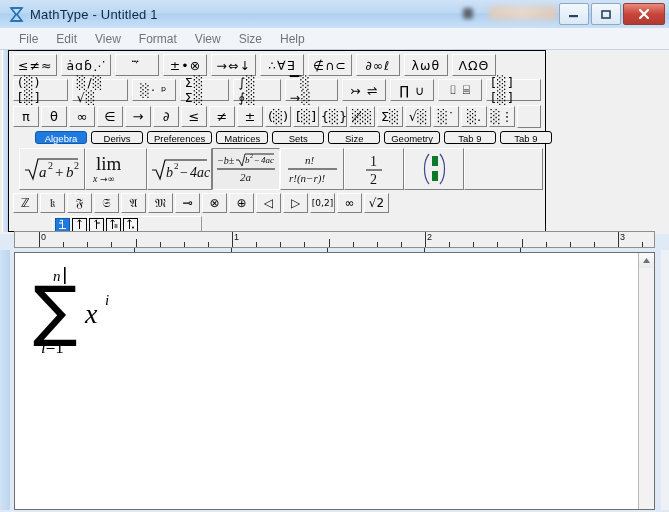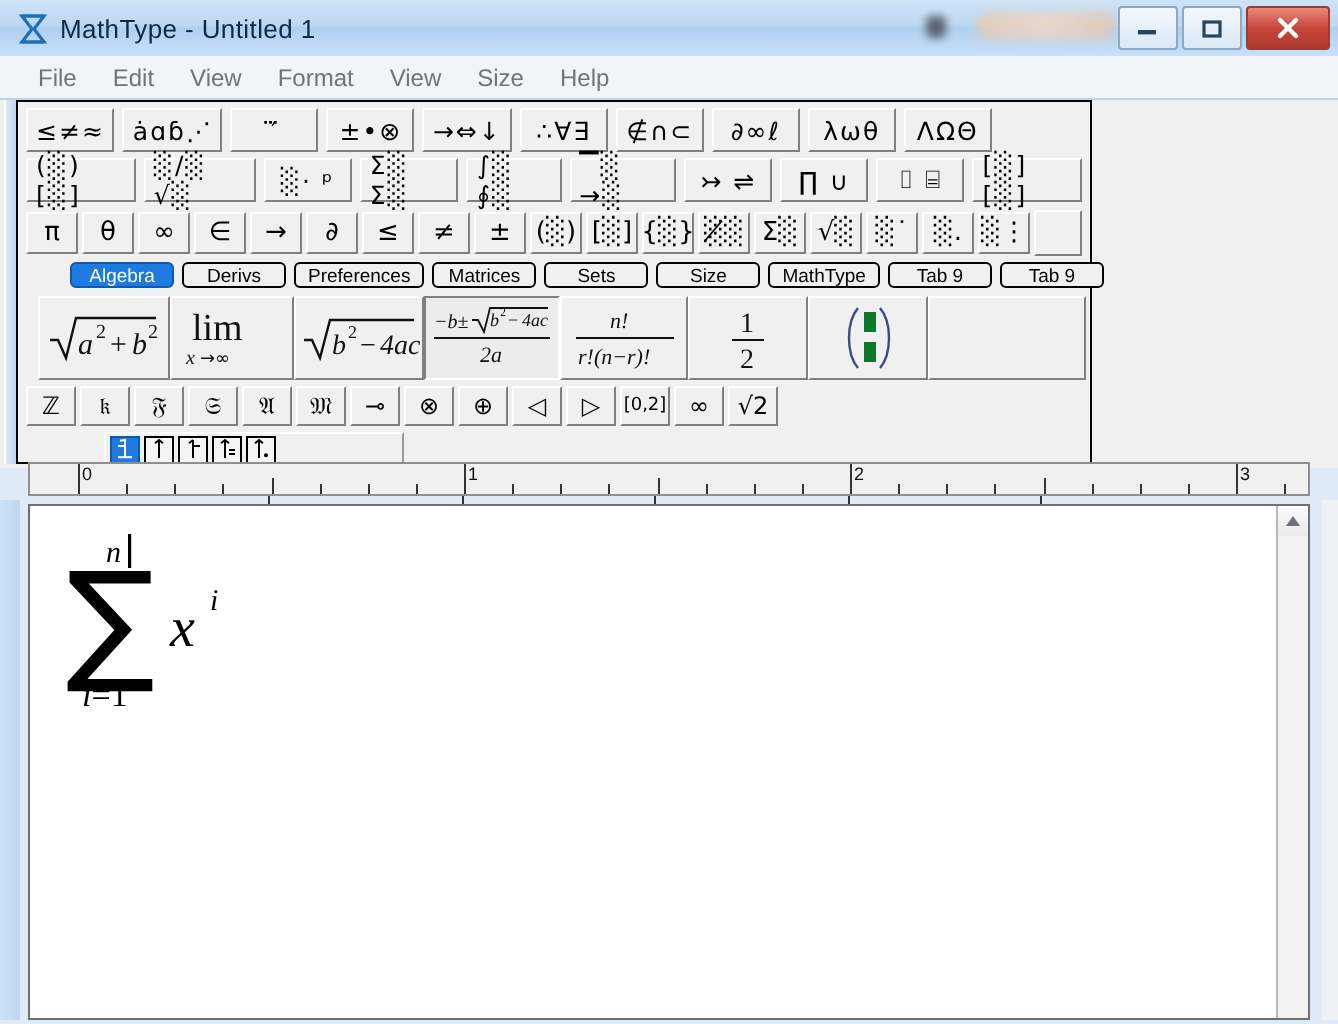--- a/index.html
+++ b/index.html
@@ -217,21 +217,21 @@
       </div>
 
       <div class="tabbar-bg"></div>
       <div class="tabrow">
         <div class="tab sel">Algebra</div>
         <div class="tab">Derivs</div>
         <div class="tab">Preferences</div>
         <div class="tab">Matrices</div>
         <div class="tab">Sets</div>
         <div class="tab">Size</div>
-        <div class="tab">MathType</div>
+        <div class="tab">Geometry</div>
         <div class="tab">Tab 9</div>
         <div class="tab">Tab 9</div>
       </div>
 
       <div class="frow">
 
         <div class="fbtn" style="width:66px;">
           <svg width="60" height="30" viewBox="0 0 60 30">
             <path d="M3 16 L7 16 L11 25 L16 5 L56 5" fill="none" stroke="#111" stroke-width="1.2"></path>
             <text x="17" y="23" font-family="Liberation Serif, serif" font-size="15" font-style="italic" fill="#111">a</text>

